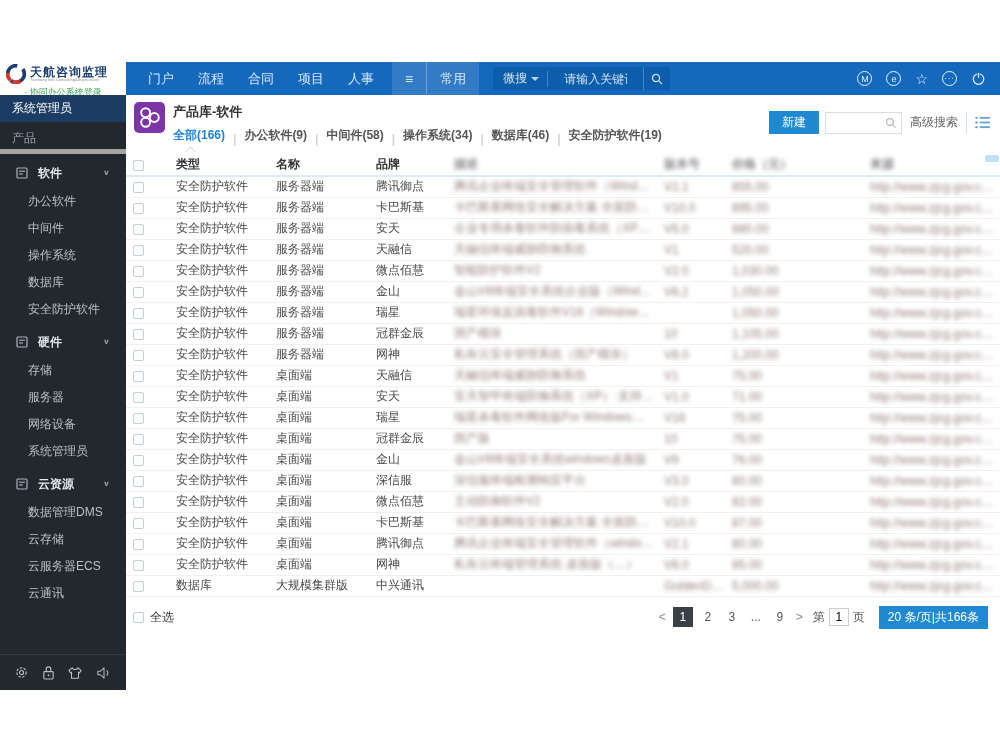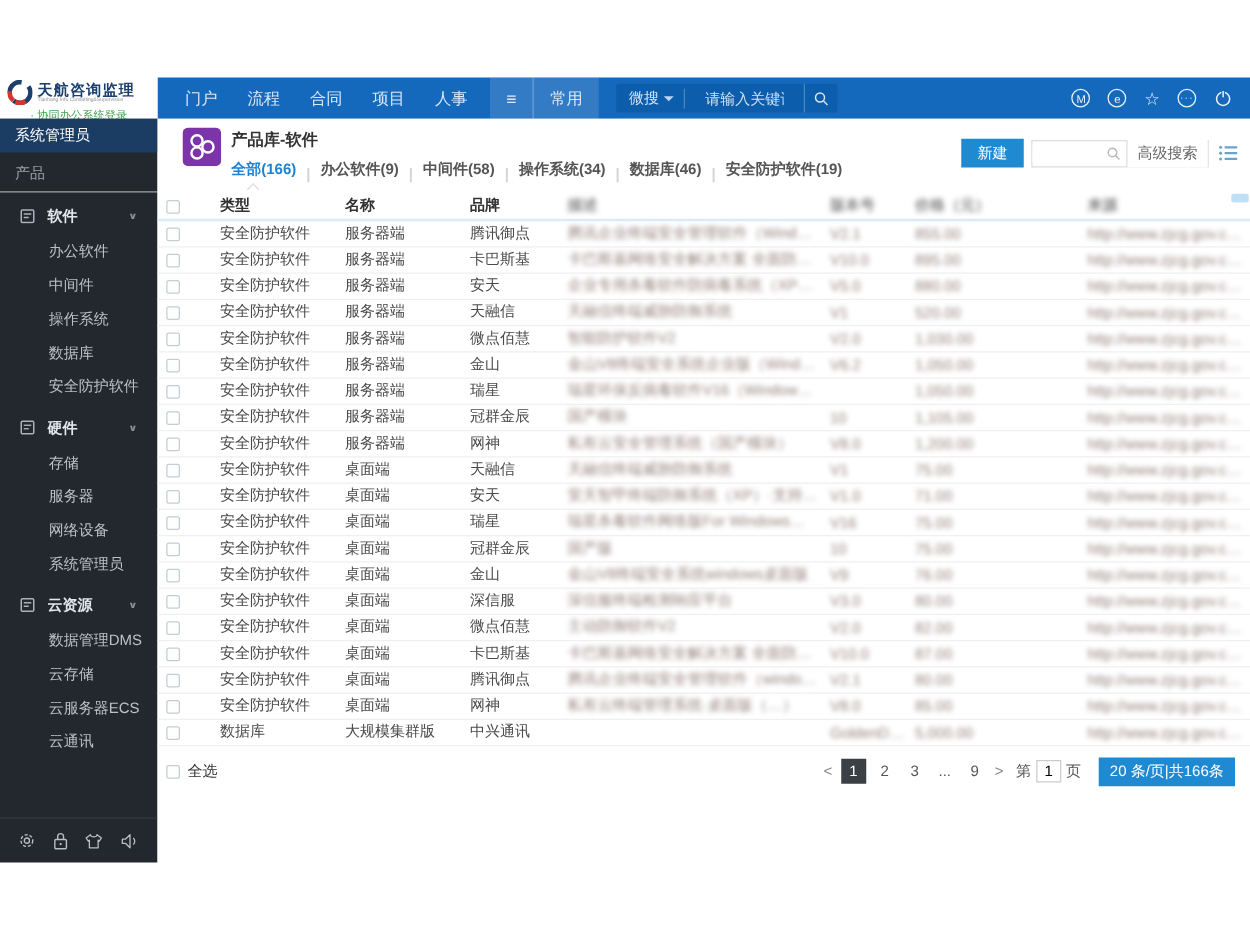--- a/index.html
+++ b/index.html
@@ -31,32 +31,32 @@
   .search-go { display:flex; align-items:center; padding:0 7px; border-left:1px solid rgba(255,255,255,.25); height:100%; cursor:pointer; }
   .topbar-right { margin-left:auto; display:flex; align-items:center; gap:14px; padding-right:14px; }
   .circle-icon { width:15px; height:15px; border:1px solid #e8f1fa; border-radius:50%; display:flex; align-items:center; justify-content:center; font-size:9px; color:#e8f1fa; cursor:pointer; }
   .star-icon { font-size:14px; color:#e8f1fa; cursor:pointer; line-height:1; }
   .dots { font-size:8px; letter-spacing:1px; }
 
   
   .body-row { display:flex; }
   .sidebar { width:126px; background:#23272e; height:595px; position:relative; flex:0 0 auto; }
   .role-bar { height:27px; line-height:27px; background:#1c3d63; color:#fff; font-size:12px; padding-left:12px; }
-  .section-label { height:32px; line-height:32px; color:#99a2ac; font-size:12px; padding-left:12px; border-bottom:1px solid #a3a3a3; }
+  .section-label { height:32px; line-height:32px; color:#99a2ac; font-size:12px; padding-left:12px; border-bottom:5px solid #a3a3a3; }
   .group { margin-top:4px; }
   .group-header { height:30px; display:flex; align-items:center; padding:0 16px; color:#e3e7ec; font-size:12px; font-weight:bold; cursor:pointer; }
   .group-header svg { margin-right:10px; flex:0 0 auto; }
   .chevron { margin-left:auto; color:#8a929c; font-size:9px; transform:scaleY(.8); }
-  .sub-item { height:27px; line-height:27px; padding-left:39px; color:#b9c0c8; font-size:12px; cursor:pointer; white-space:nowrap; }
+  .sub-item { height:27px; line-height:27px; padding-left:28px; color:#b9c0c8; font-size:12px; cursor:pointer; white-space:nowrap; }
   .sidebar-bottom { position:absolute; bottom:0; left:0; width:100%; height:36px; border-top:1px solid #343a42; display:flex; align-items:center; justify-content:space-around; padding:0 8px; }
   .sidebar-bottom svg { cursor:pointer; }
 
   
   .main { flex:1; background:#fff; position:relative; min-height:595px; }
-  .title-block { padding:7px 10px 0 20px; position:relative; }
+  .title-block { padding:7px 10px 0 8px; position:relative; }
   .title-flex { display:flex; }
   .module-icon { width:31px; height:31px; flex:0 0 auto; margin-right:8px; }
   .page-title { font-size:13px; font-weight:bold; color:#333; margin-top:1px; }
   .tabs { display:flex; align-items:flex-end; margin-top:4px; font-size:12px; color:#555;font-weight:bold; }
   .tab { cursor:pointer; position:relative; padding:2px 0; }
   .tab.active { color:#1f83d3; }
   .tab-sep { color:#d4d4d4; margin:0 8px; }
   .tab .notch { position:absolute; left:14px; bottom:-9px; width:7px; height:7px; background:#fff; border-left:1px solid #dcdcdc; border-top:1px solid #dcdcdc; transform:rotate(45deg); }
   .title-controls { position:absolute; right:10px; top:16px; display:flex; align-items:center; }
   .btn-new { background:#1f8ad2; color:#fff; border:0; font-size:12px; padding:3px 13px; cursor:pointer; }

